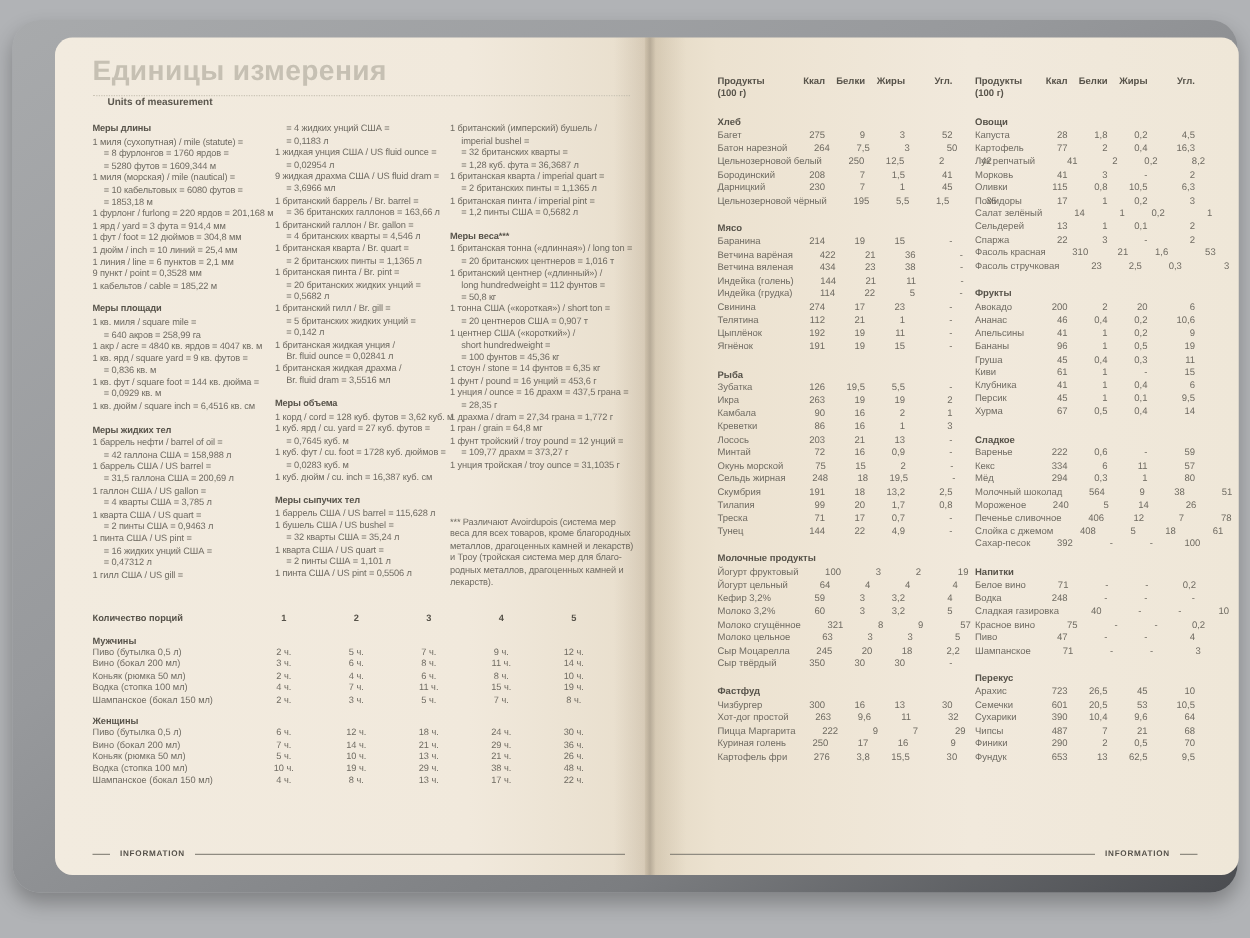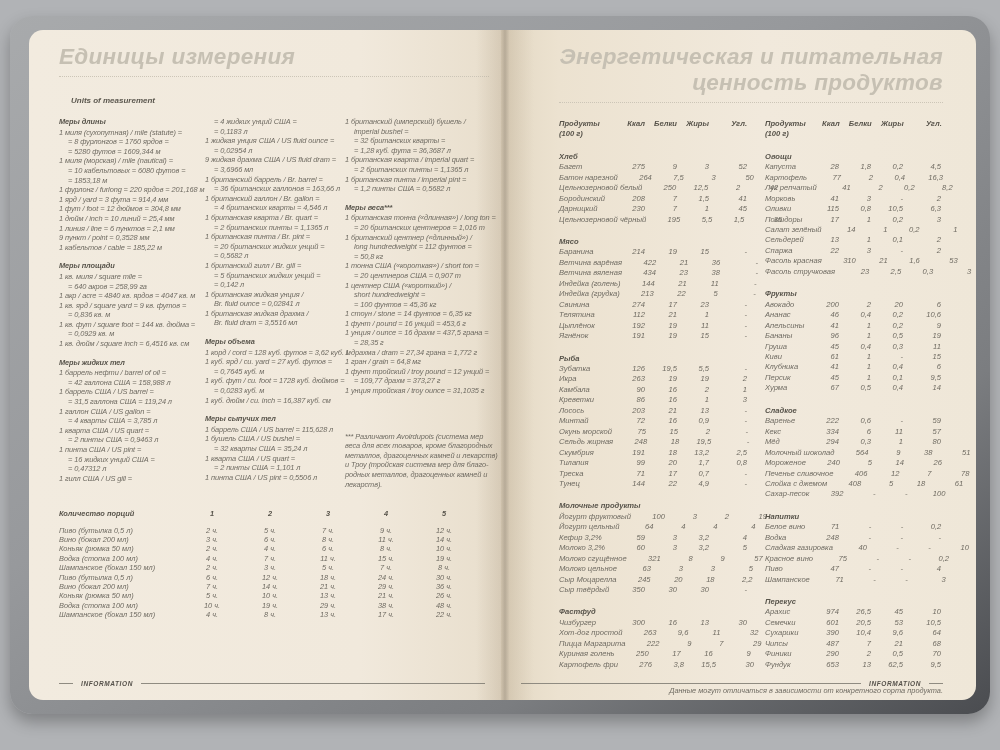--- a/index.html
+++ b/index.html
@@ -8,21 +8,21 @@
     background:#b1b3b6;
     font-family:"Liberation Sans","DejaVu Sans",sans-serif;
     -webkit-font-smoothing:antialiased;
   }
   .cover{
     position:absolute;left:10px;top:16px;width:980px;height:698px;
     border-radius:22px;
     background:linear-gradient(145deg,#a8aaac 0%,#97999c 40%,#7b7d80 75%,#4a4c50 100%);
     box-shadow:0 8px 16px rgba(0,0,0,0.28);
   }
-  .spread{position:absolute;left:29px;top:30px;width:782px;height:670px;font-style:italic;}
+  .spread{position:absolute;left:44px;top:30px;width:782px;height:670px;}
   .page{position:absolute;top:0;height:670px;box-sizing:border-box;}
   .page.left{
     left:0;width:472px;border-radius:14px 0 0 14px;
     background:linear-gradient(90deg,#f2ebdf 0%,#f1e9dc 70%,#e8decc 100%);
   }
   .page.right{
     left:472px;width:475px;border-radius:0 14px 14px 0;
     background:linear-gradient(90deg,#e3d8c3 0%,#ece2d0 12%,#f1e9dc 55%,#efe7d8 100%);
   }
   .spine{
@@ -32,21 +32,21 @@
   .inner{position:relative;height:100%;box-sizing:border-box;}
   .page.left .inner{padding:14px 12px 0 30px;}
   .page.right .inner{padding:14px 33px 0 58px;}
 
   .big-title{
     font-size:22.5px;font-weight:bold;letter-spacing:0.3px;
     color:#c6c0b3;margin:0;padding-bottom:6px;
     border-bottom:1px dotted #ccc5b7;line-height:26px;
   }
   .page.right .big-title{text-align:right;}
-  .subtitle{font-size:8px;font-weight:bold;color:#5b574e;margin-top:19px;padding-left:12px;}
+  .subtitle{font-size:8px;font-weight:bold;color:#5b574e;margin-top:0;padding-left:12px;}
   .page.right .subtitle{text-align:right;}
 
   
   .units-cols{display:flex;margin-top:12px;}
   .ucol{font-size:7.4px;line-height:9.6px;color:#6f6b62;letter-spacing:-0.1px;}
   .ucol.c1{width:148px;}
   .ucol.c2{width:140px;}
   .ucol.c3{width:144px;}
   .ublock{margin-bottom:9px;}
   .ublock.gap-top{margin-top:36px;}
@@ -128,21 +128,21 @@
               <div class="u-line cont">= 0,836 кв. м</div>
               <div class="u-line">1 кв. фут / square foot = 144 кв. дюйма =</div>
               <div class="u-line cont">= 0,0929 кв. м</div>
               <div class="u-line">1 кв. дюйм / square inch = 6,4516 кв. см</div>
             </div>
             <div class="ublock">
               <div class="u-head">Меры жидких тел</div>
               <div class="u-line">1 баррель нефти / barrel of oil =</div>
               <div class="u-line cont">= 42 галлона США = 158,988 л</div>
               <div class="u-line">1 баррель США / US barrel =</div>
-              <div class="u-line cont">= 31,5 галлона США = 119,24 л</div>
+              <div class="u-line cont">= 31,5 галлона США = 200,69 л</div>
               <div class="u-line">1 галлон США / US gallon =</div>
               <div class="u-line cont">= 4 кварты США = 3,785 л</div>
               <div class="u-line">1 кварта США / US quart =</div>
               <div class="u-line cont">= 2 пинты США = 0,9463 л</div>
               <div class="u-line">1 пинта США / US pint =</div>
               <div class="u-line cont">= 16 жидких унций США =</div>
               <div class="u-line cont">= 0,47312 л</div>
               <div class="u-line">1 гилл США / US gill =</div>
             </div>
           </div>
@@ -240,20 +240,21 @@
               <div class="alc-row alc-head">
                 <div class="acell label">Количество порций</div>
                 <div class="acell num">1</div>
                 <div class="acell num">2</div>
                 <div class="acell num">3</div>
                 <div class="acell num">4</div>
                 <div class="acell num">5</div>
               </div>
             </div>
           <div>
+              <div class="alc-group">Мужчины</div>
               <div class="alc-row">
                 <div class="acell label">Пиво (бутылка 0,5 л)</div>
                 <div class="acell num">2 ч.</div>
                 <div class="acell num">5 ч.</div>
                 <div class="acell num">7 ч.</div>
                 <div class="acell num">9 ч.</div>
                 <div class="acell num">12 ч.</div>
               </div>
               <div class="alc-row">
                 <div class="acell label">Вино (бокал 200 мл)</div>
@@ -280,20 +281,21 @@
                 <div class="acell num">19 ч.</div>
               </div>
               <div class="alc-row">
                 <div class="acell label">Шампанское (бокал 150 мл)</div>
                 <div class="acell num">2 ч.</div>
                 <div class="acell num">3 ч.</div>
                 <div class="acell num">5 ч.</div>
                 <div class="acell num">7 ч.</div>
                 <div class="acell num">8 ч.</div>
               </div>
+              <div class="alc-group">Женщины</div>
               <div class="alc-row">
                 <div class="acell label">Пиво (бутылка 0,5 л)</div>
                 <div class="acell num">6 ч.</div>
                 <div class="acell num">12 ч.</div>
                 <div class="acell num">18 ч.</div>
                 <div class="acell num">24 ч.</div>
                 <div class="acell num">30 ч.</div>
               </div>
               <div class="alc-row">
                 <div class="acell label">Вино (бокал 200 мл)</div>
@@ -334,21 +336,20 @@
       <div class="footer">
         <span class="f-dash"></span>
         <span class="f-label">INFORMATION</span>
         <span class="f-line"></span>
       </div>
     </div>
   </section>
 
   <section class="page right">
     <div class="inner">
-      <h1 class="big-title">Энергетическая и питательная ценность продуктов</h1>
 
       <div class="food-area">
         <div class="food-col">
           <div class="fsec" style="margin-top:10px;">
             <div class="food-header">
                 <div class="fh label">Продукты (100 г)</div>
                 <div class="fh num">Ккал</div>
                 <div class="fh num">Белки</div>
                 <div class="fh num">Жиры</div>
                 <div class="fh num">Угл.</div>
@@ -425,21 +426,21 @@
                 </div>
                 <div class="food-row">
                   <div class="fcell label">Индейка (голень)</div>
                   <div class="fcell num">144</div>
                   <div class="fcell num">21</div>
                   <div class="fcell num">11</div>
                   <div class="fcell num">-</div>
                 </div>
                 <div class="food-row">
                   <div class="fcell label">Индейка (грудка)</div>
-                  <div class="fcell num">213</div>
+                  <div class="fcell num">114</div>
                   <div class="fcell num">22</div>
                   <div class="fcell num">5</div>
                   <div class="fcell num">-</div>
                 </div>
                 <div class="food-row">
                   <div class="fcell label">Свинина</div>
                   <div class="fcell num">274</div>
                   <div class="fcell num">17</div>
                   <div class="fcell num">23</div>
                   <div class="fcell num">-</div>
@@ -910,21 +911,21 @@
                   <div class="fcell num">71</div>
                   <div class="fcell num">-</div>
                   <div class="fcell num">-</div>
                   <div class="fcell num">3</div>
                 </div>
               </div>
               <div class="fsec">
                 <div class="fsec-h">Перекус</div>
                 <div class="food-row">
                   <div class="fcell label">Арахис</div>
-                  <div class="fcell num">974</div>
+                  <div class="fcell num">723</div>
                   <div class="fcell num">26,5</div>
                   <div class="fcell num">45</div>
                   <div class="fcell num">10</div>
                 </div>
                 <div class="food-row">
                   <div class="fcell label">Семечки</div>
                   <div class="fcell num">601</div>
                   <div class="fcell num">20,5</div>
                   <div class="fcell num">53</div>
                   <div class="fcell num">10,5</div>
@@ -956,21 +957,20 @@
                   <div class="fcell num">13</div>
                   <div class="fcell num">62,5</div>
                   <div class="fcell num">9,5</div>
                 </div>
               </div>
             </div>
         </div>
       </div>
 
       <div class="notes">
-        <div class="note-line gap">Данные могут отличаться в зависимости от конкретного сорта продукта.</div>
       </div>
 
       <div class="footer">
         <span class="f-line"></span>
         <span class="f-label">INFORMATION</span>
         <span class="f-dash"></span>
       </div>
     </div>
   </section>
 

